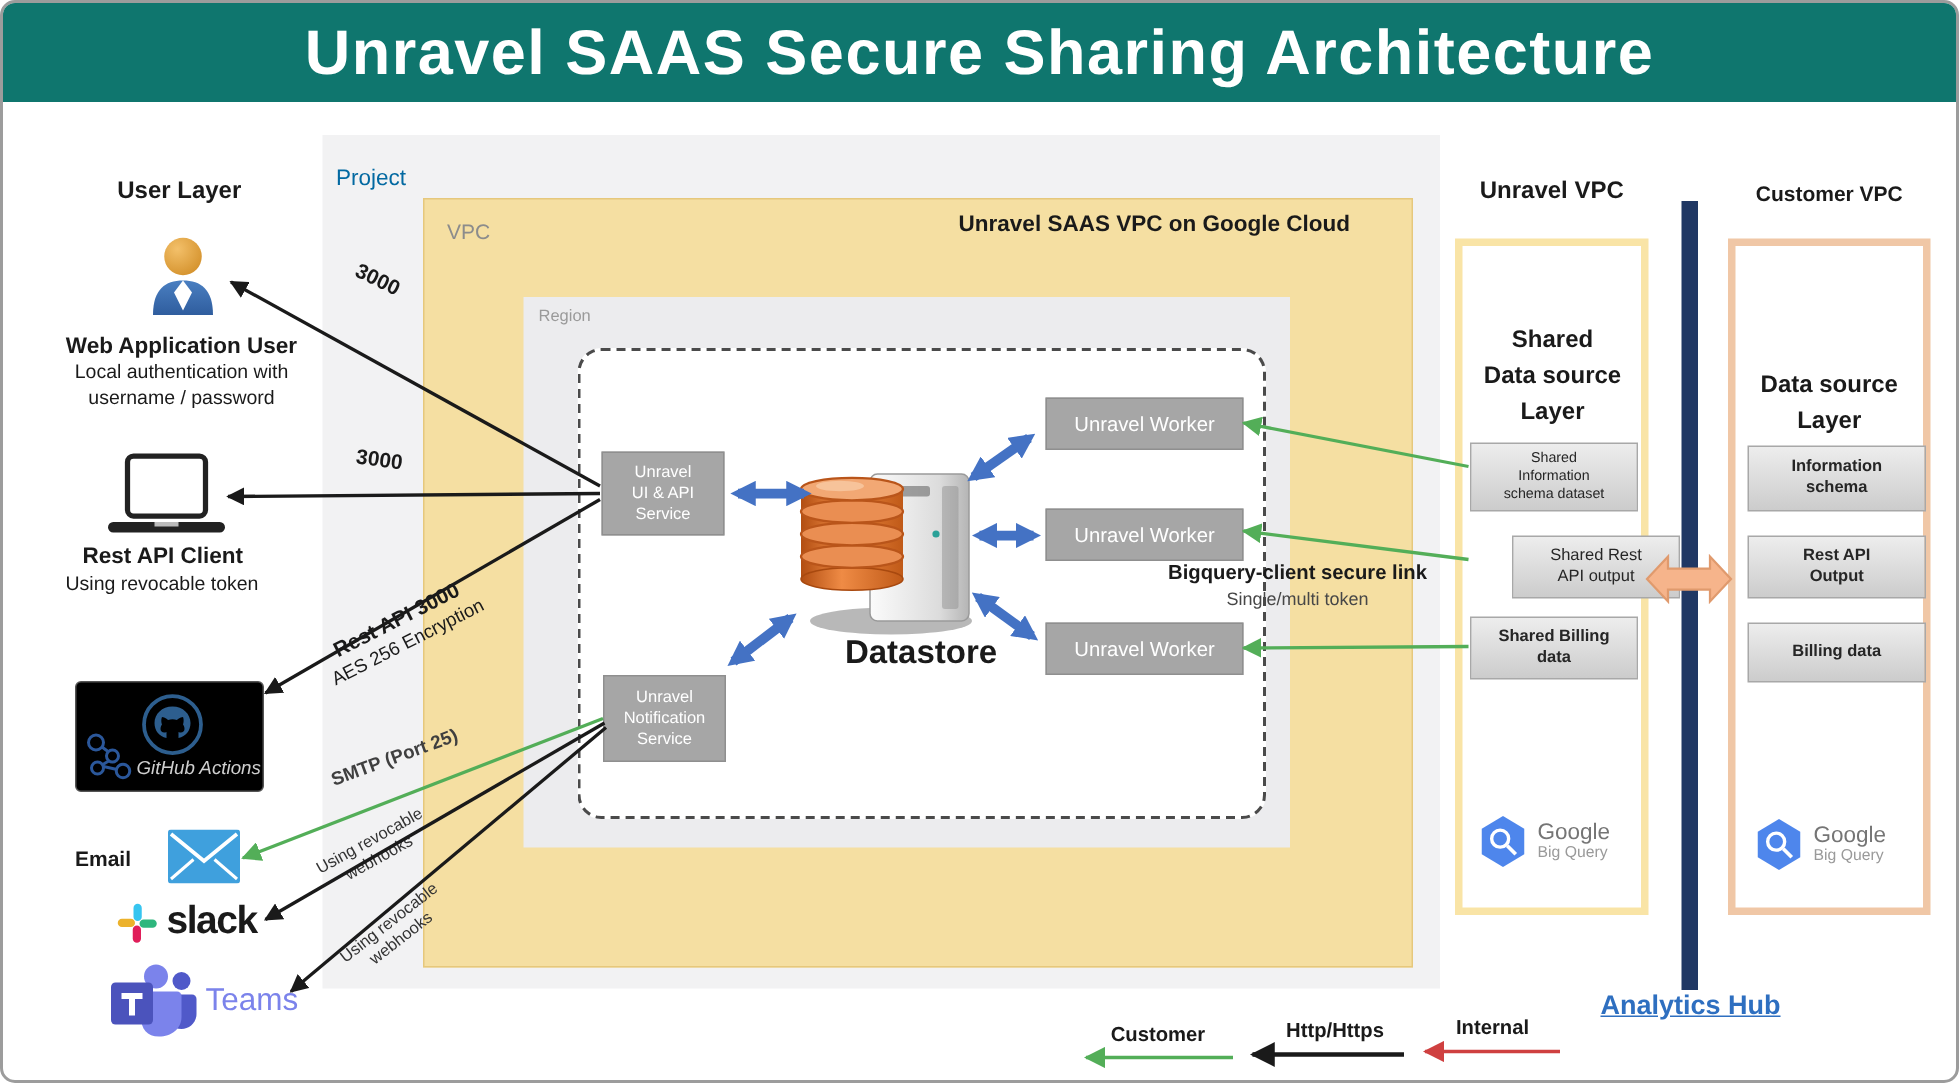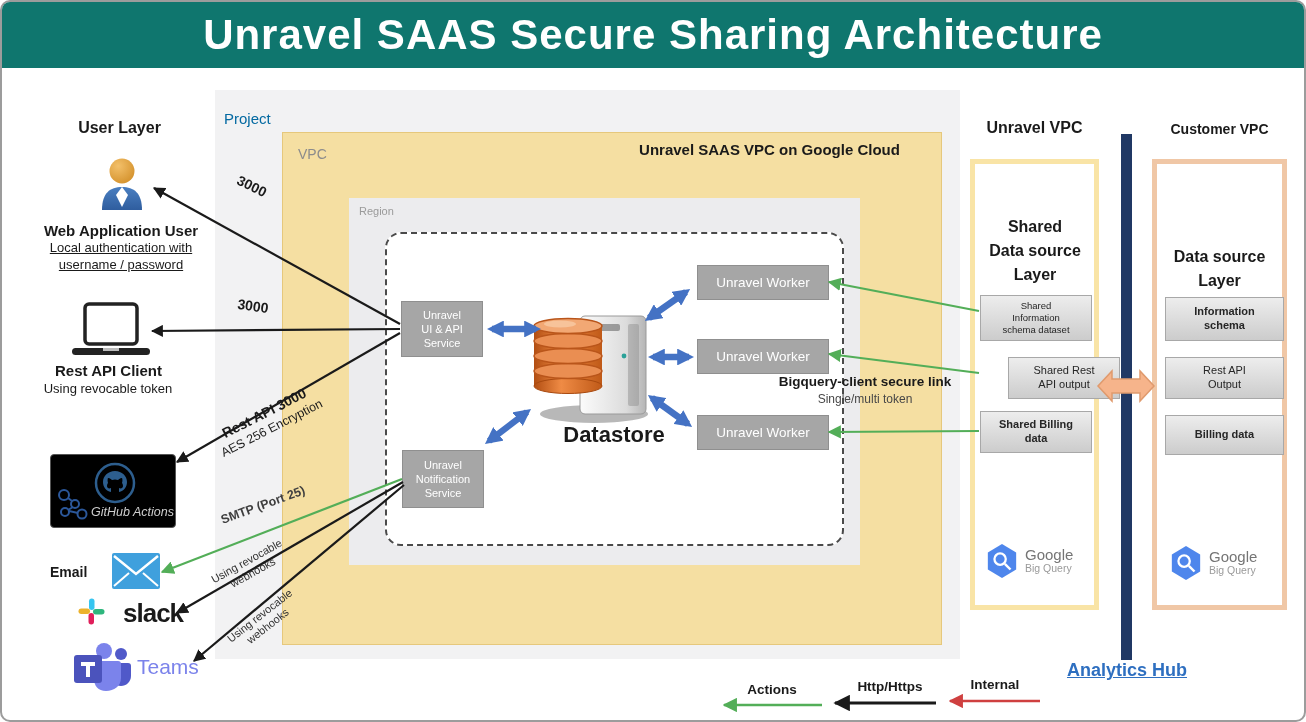--- a/index.html
+++ b/index.html
@@ -107,21 +107,21 @@
       <linearGradient id="bodyG" x1="0" y1="0" x2="0" y2="1">
         <stop offset="0" stop-color="#4a7fc1"></stop>
           <stop offset="1" stop-color="#2f5d9e"></stop>
       </linearGradient>
     </defs>
     <circle cx="24" cy="14" r="12.5" fill="url(#headG)"></circle>
     <path d="M4,53 C4,36 12,30 24,30 C36,30 44,36 44,53 Z" fill="url(#bodyG)"></path>
     <path d="M24,30 L18,38 L24,50 L30,38 Z" fill="#fff"></path>
   </svg>
   <div class="abs ctr b" style="left:35px;top:220px;width:168px;font-size:15px;text-align:center;">Web Application User</div>
-  <div class="abs ctr pre" style="left:28px;top:238px;width:182px;font-size:13px;line-height:1.3;text-decoration:underline;">Local authentication with
+  <div class="abs ctr pre" style="left:28px;top:238px;width:182px;font-size:13px;line-height:1.3;">Local authentication with
 username / password</div>
 
   <svg class="abs" style="left:70px;top:300px;" width="78" height="56" viewBox="0 0 78 56">
     <rect x="13" y="2" width="52" height="40" rx="4" fill="#fff" stroke="#222" stroke-width="3.5"></rect>
     <rect x="0" y="46" width="78" height="7" rx="3.5" fill="#222"></rect>
     <rect x="31" y="46" width="16" height="3" fill="#bbb"></rect>
   </svg>
   <div class="abs ctr b" style="left:34px;top:360px;width:145px;font-size:15px;">Rest API Client</div>
   <div class="abs ctr" style="left:20px;top:379px;width:172px;font-size:13px;">Using revocable token</div>
 
@@ -143,21 +143,21 @@
   </div>
 
   <div class="abs b" style="left:48px;top:562px;font-size:14px;">Email</div>
   <svg class="abs" style="left:110px;top:551px;" width="48" height="36" viewBox="0 0 48 36">
     <rect x="0" y="0" width="48" height="36" rx="2" fill="#3fa0dd"></rect>
     <polyline points="2,3 24,21 46,3" fill="none" stroke="#fff" stroke-width="2.5"></polyline>
     <line x1="2" y1="33" x2="17" y2="20" stroke="#fff" stroke-width="2"></line>
     <line x1="46" y1="33" x2="31" y2="20" stroke="#fff" stroke-width="2"></line>
   </svg>
 
-  <div class="abs" style="left:76px;top:596px;display:flex;align-items:flex-start;gap:18px;">
+  <div class="abs" style="left:76px;top:596px;display:flex;align-items:flex-end;gap:6px;">
     <svg width="27" height="27" viewBox="0 0 27 27">
       <rect x="11" y="0.5" width="5.5" height="11.5" rx="2.75" fill="#36c5f0"></rect>
       <rect x="15" y="11" width="11.5" height="5.5" rx="2.75" fill="#2eb67d"></rect>
       <rect x="10.5" y="15" width="5.5" height="11.5" rx="2.75" fill="#e01e5a"></rect>
       <rect x="0.5" y="10.5" width="11.5" height="5.5" rx="2.75" fill="#ecb22c"></rect>
     </svg>
     <span class="b" style="font-size:26px;letter-spacing:-1px;">slack</span>
   </div>
 
   <div class="abs" style="left:72px;top:639px;display:flex;align-items:center;gap:5px;">
@@ -199,21 +199,21 @@
 
   <div class="abs bluebar"></div>
   <div class="abs analytics">Analytics Hub</div>
 
   <div class="abs ctr col-heading" style="left:1150px;top:119px;width:135px;font-size:14px;">Customer VPC</div>
   <div class="abs colbox cvpc-box"></div>
   <div class="abs ctr b pre" style="left:1155px;top:243px;width:125px;font-size:16px;line-height:1.5;">Data source
 Layer</div>
   <div class="abs ctr lightbox pre b" style="left:1163px;top:295px;width:117px;height:42px;font-size:11px;font-weight:600;">Information
 schema</div>
-  <div class="abs ctr lightbox pre b" style="left:1163px;top:355px;width:117px;height:40px;font-size:11px;font-weight:400;">Rest API
+  <div class="abs ctr lightbox pre b" style="left:1163px;top:355px;width:117px;height:40px;font-size:11px;font-weight:700;">Rest API
 Output</div>
   <div class="abs ctr lightbox pre b" style="left:1163px;top:413px;width:117px;height:38px;font-size:11px;font-weight:600;">Billing data</div>
   <div class="abs" style="left:1167px;top:542px;display:flex;align-items:center;gap:6px;">
     <svg width="34" height="38" viewBox="0 0 36 40">
       <polygon points="18,2 33,11 33,29 18,38 3,29 3,11" fill="#4e86ec"></polygon>
       <circle cx="16" cy="18" r="6" fill="none" stroke="#fff" stroke-width="2.4"></circle>
       <line x1="21" y1="23" x2="27" y2="29" stroke="#fff" stroke-width="2.6"></line>
     </svg>
     <span style="display:flex;flex-direction:column;line-height:1.1;">
       <span style="font-size:15px;color:#757575;">Google</span>
@@ -229,21 +229,21 @@
   </div>
   <div class="abs ctr rot" style="left:200px;top:496px;width:122px;font-size:12.5px;font-weight:600;color:#3f3f3f;transform:rotate(-20deg);">SMTP (Port 25)</div>
   <div class="abs ctr pre rot" style="left:194px;top:552px;width:108px;font-size:11px;color:#333;transform:rotate(-29deg);line-height:1.2;">Using revocable
 webhooks</div>
   <div class="abs ctr pre rot" style="left:208px;top:606px;width:108px;font-size:11px;color:#333;transform:rotate(-38deg);line-height:1.2;">Using revocable
 webhooks</div>
 
   <div class="abs ctr b" style="left:763px;top:372px;width:200px;font-size:13.5px;">Bigquery-client secure link</div>
   <div class="abs ctr" style="left:763px;top:390px;width:200px;font-size:12px;color:#474747;">Single/multi token</div>
 
-  <div class="abs legend-lbl" style="left:730px;top:680px;width:80px;">Actions</div>
+  <div class="abs legend-lbl" style="left:730px;top:680px;width:80px;">Customer</div>
   <div class="abs legend-lbl" style="left:843px;top:677px;width:90px;">Http/Https</div>
   <div class="abs legend-lbl" style="left:958px;top:675px;width:70px;">Internal</div>
 
   <svg class="abs svglayer" viewBox="0 0 1306 722">
     <defs>
       <marker id="mBlack" viewBox="0 0 10 10" refX="9" refY="5" markerWidth="5.5" markerHeight="5.5" orient="auto-start-reverse">
         <path d="M0,0L10,5L0,10z" fill="#1a1a1a"></path>
         </marker>
       <marker id="mGreen" viewBox="0 0 10 10" refX="9" refY="5" markerWidth="6" markerHeight="6" orient="auto-start-reverse">
         <path d="M0,0L10,5L0,10z" fill="#53ae58"></path>

